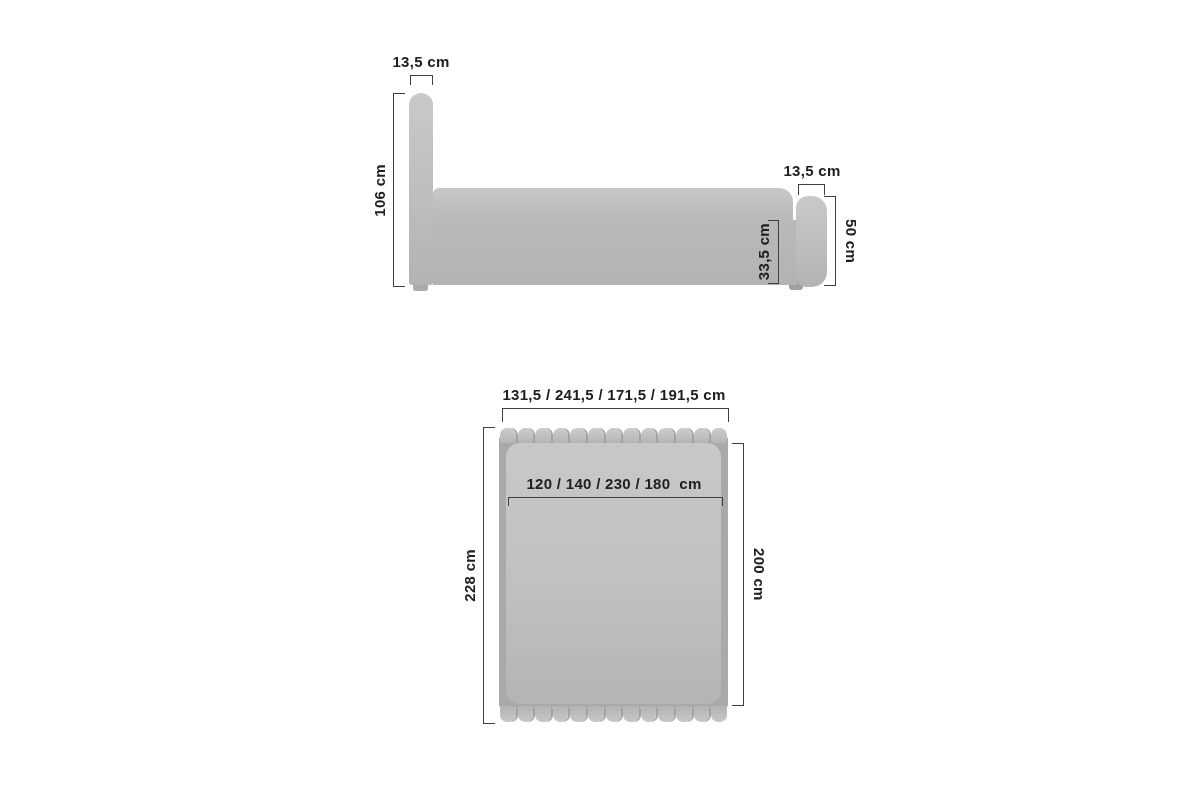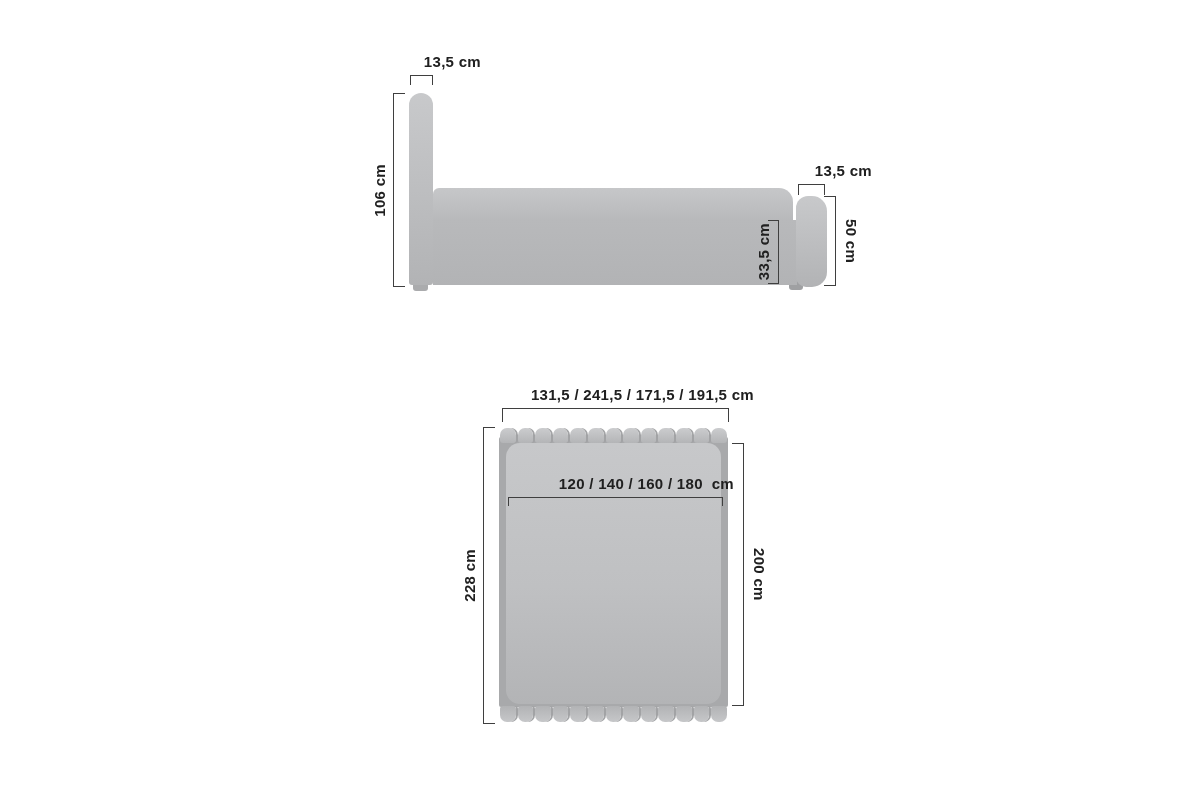--- a/index.html
+++ b/index.html
@@ -12,21 +12,21 @@
   .abs{position:absolute;}
   
   .fabric{background:linear-gradient(180deg,#c8c9cb 0%,#bcbdbf 55%,#b2b3b5 100%);}
   .flat{background:var(--fabric-mid);}
   
   .vline{width:0;border-left:1.5px solid var(--line);}
   .tick{height:0;border-top:1.5px solid var(--line);}
   .bracket-down{border-top:1.5px solid var(--line);border-left:1.5px solid var(--line);
                 border-right:1.5px solid var(--line);background:transparent;}
   .dim-label{font-size:15px;font-weight:600;color:var(--text);letter-spacing:.3px;white-space:pre;}
-  .h-label{text-align:right;}
+  .h-label{text-align:center;}
   .v-wrap{display:flex;align-items:center;justify-content:center;}
   .v-ccw{writing-mode:vertical-rl;transform:rotate(180deg);}
   .v-cw{writing-mode:vertical-rl;}
   
   .band{display:flex;gap:2px;}
   .seg{flex:1;background:linear-gradient(180deg,#cbccce,#b4b5b7);border-radius:7px 7px 3px 3px;}
   .band .seg:not(:last-child){box-shadow:2px 0 0 #a2a3a5;}
   .band.bottom .seg{border-radius:3px 3px 7px 7px;background:linear-gradient(0deg,#c6c7c9,#b2b3b5);}
 </style>
 </head>
@@ -106,21 +106,21 @@
         <div class="seg"></div>
         <div class="seg"></div>
         <div class="seg"></div>
         <div class="seg"></div>
         <div class="seg"></div>
       </div>
 
     <div class="abs dim-label h-label" style="left:474px;top:56px;width:280px;">131,5 / 241,5 / 171,5 / 191,5 cm</div>
     <div class="abs bracket-down" style="left:502px;top:78px;width:225px;height:13px;"></div>
 
-    <div class="abs dim-label h-label" style="left:494px;top:145px;width:240px;">120 / 140 / 160 / 180  cm</div>
+    <div class="abs dim-label h-label" style="left:494px;top:145px;width:240px;">120 / 140 / 230 / 180  cm</div>
     <div class="abs bracket-down" style="left:508px;top:167px;width:213px;height:8px;"></div>
 
     <div class="abs vline" style="left:483px;top:97px;height:297px;"></div>
     <div class="abs tick" style="left:484px;top:97px;width:11px;"></div>
     <div class="abs tick" style="left:484px;top:393px;width:11px;"></div>
     <div class="abs v-wrap" style="left:457px;top:97px;width:24px;height:297px;">
       <span class="dim-label v-ccw">228 cm</span>
     </div>
 
     <div class="abs vline" style="left:743px;top:113px;height:263px;"></div>

